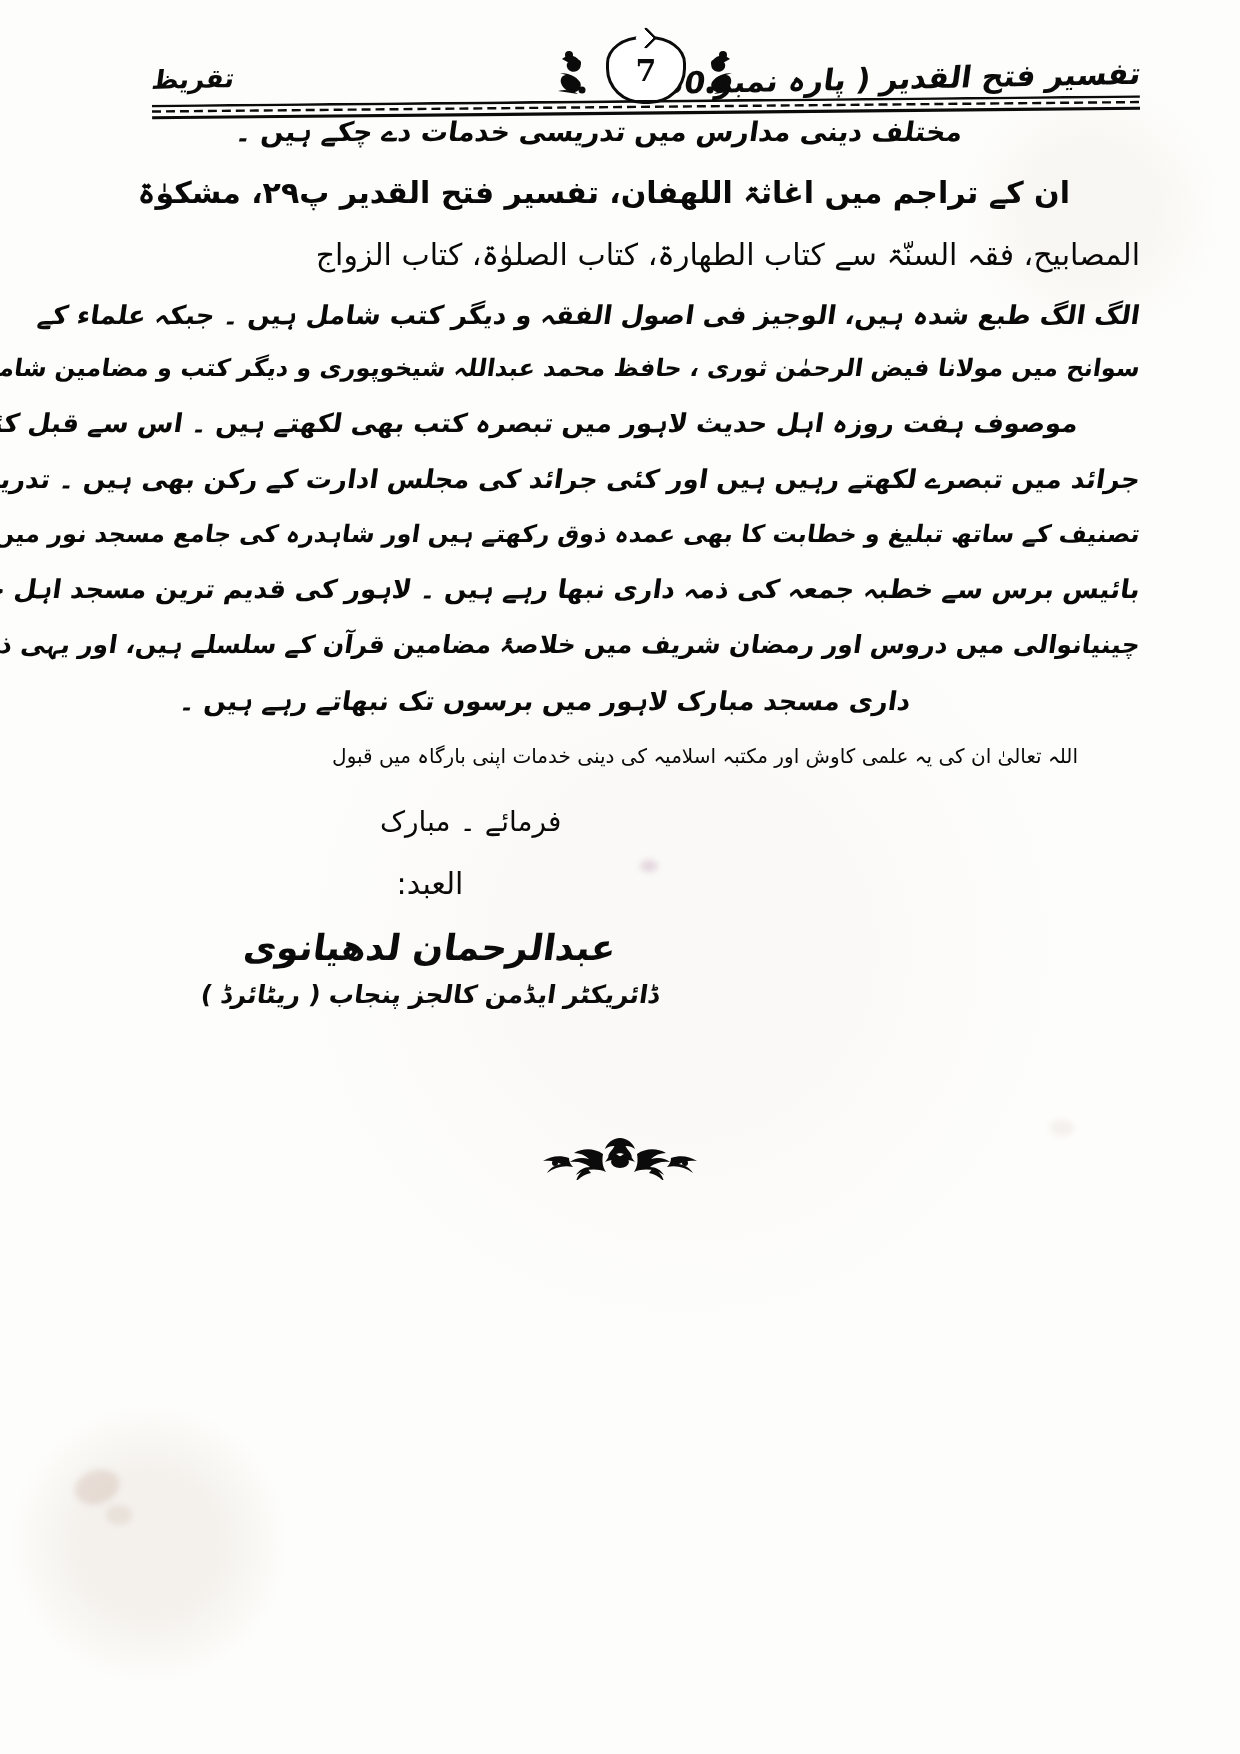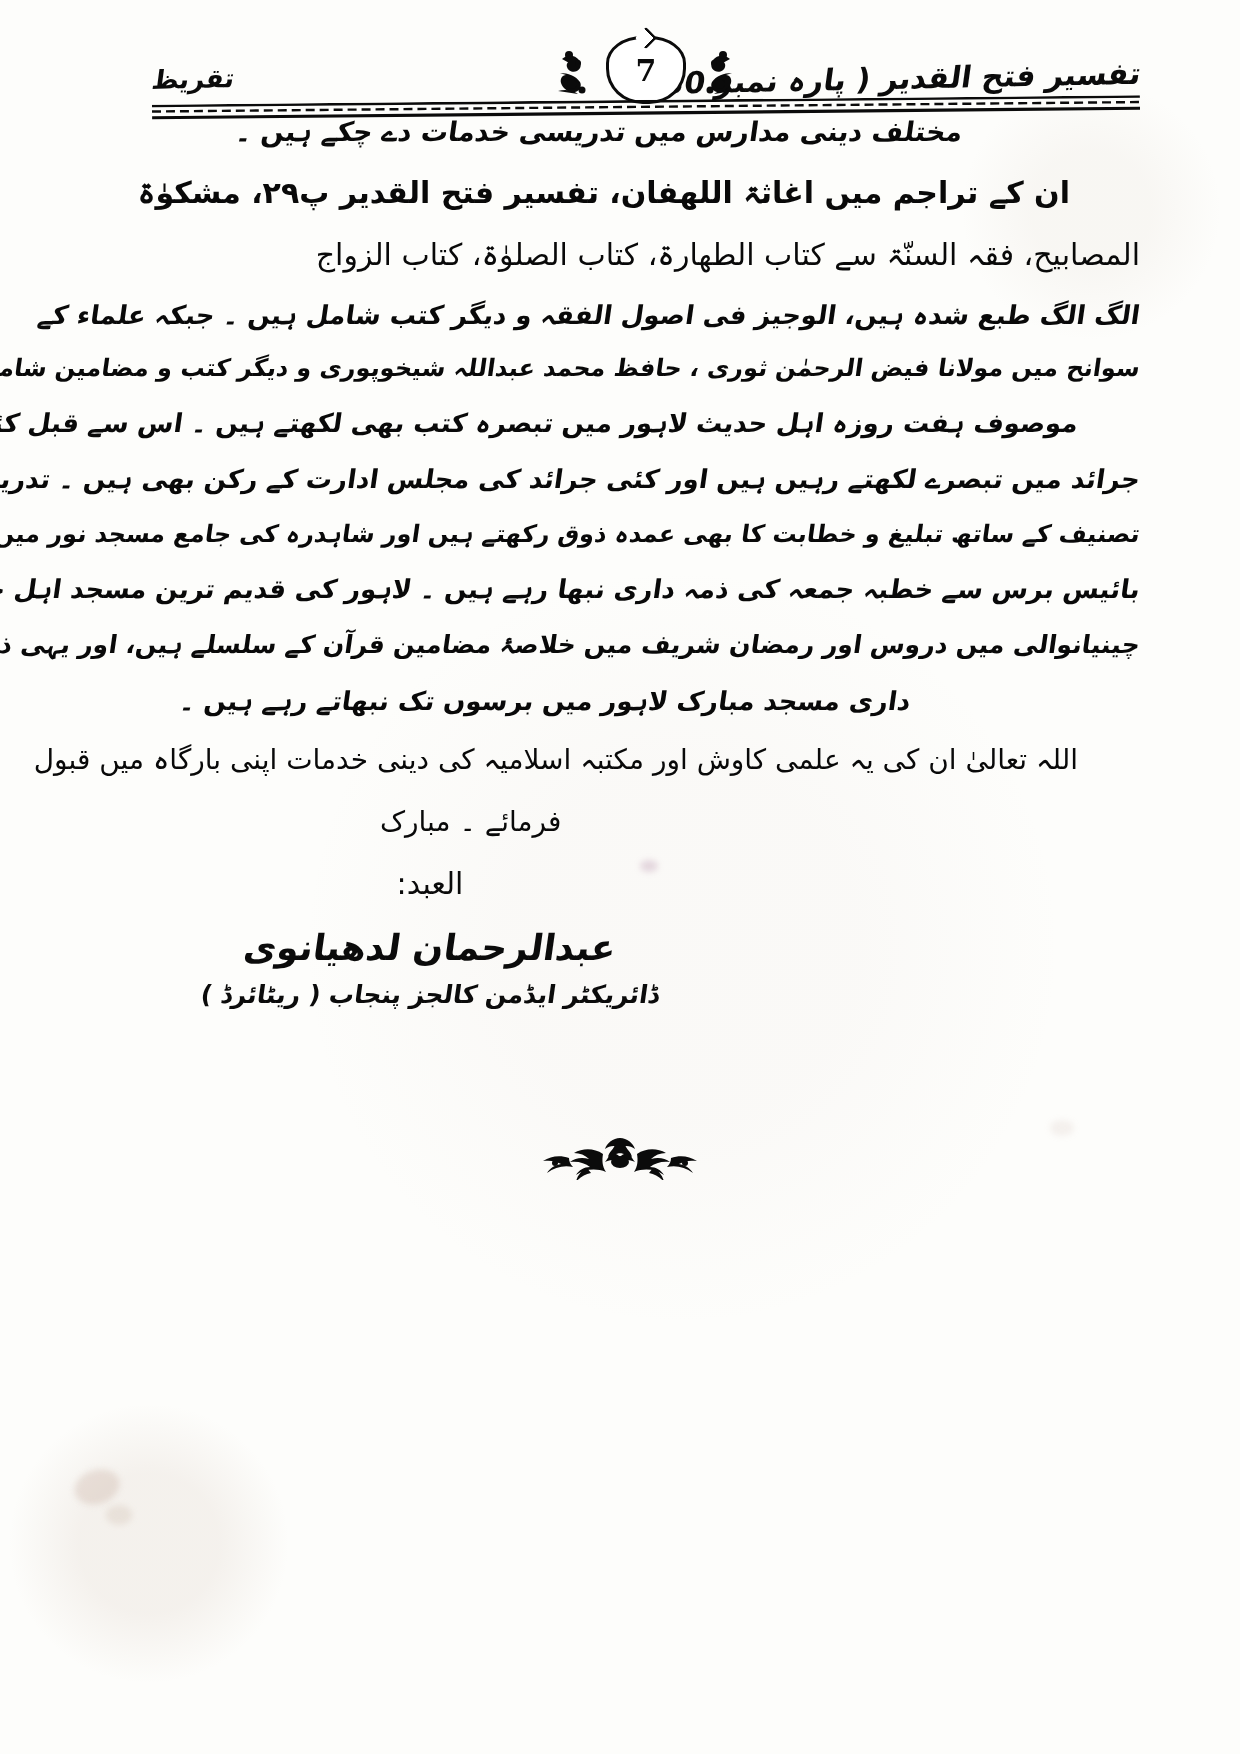--- a/index.html
+++ b/index.html
@@ -295,21 +295,21 @@
       <div class="ln nasta" style="font-size:26px;">بائیس برس سے خطبہ جمعہ کی ذمہ داری نبھا رہے ہیں ۔ لاہور کی قدیم ترین مسجد اہل حدیث</div>
     </div>
     <div class="line-abs" style="top:514px;">
       <div class="ln nasta" style="font-size:25px;">چینیانوالی میں دروس اور رمضان شریف میں خلاصۂ مضامین قرآن کے سلسلے ہیں، اور یہی ذمہ</div>
     </div>
     <div class="line-abs" style="top:570px;">
       <div class="ln nasta left" style="font-size:26px; padding-left:30px;">داری مسجد مبارک لاہور میں برسوں تک نبھاتے رہے ہیں ۔</div>
     </div>
 
     <div class="line-abs" style="top:628px;">
-      <div class="ln naskh" style="font-size:28px; text-indent:62px;">اللہ تعالیٰ ان کی یہ علمی کاوش اور مکتبہ اسلامیہ کی دینی خدمات اپنی بارگاہ میں قبول</div>
+      <div class="ln naskh" style="font-size:20px; text-indent:62px;">اللہ تعالیٰ ان کی یہ علمی کاوش اور مکتبہ اسلامیہ کی دینی خدمات اپنی بارگاہ میں قبول</div>
     </div>
     <div class="line-abs" style="top:690px;">
       <div class="ln naskh left" style="font-size:28px; padding-left:230px;">فرمائے ۔ مبارک</div>
     </div>
   </div>
 
   <div class="sig-block">
     <div class="sig-label">العبد:</div>
     <div class="sig-name">عبدالرحمان لدھیانوی</div>
     <div class="sig-role">ڈائریکٹر ایڈمن کالجز پنجاب ( ریٹائرڈ )</div>

